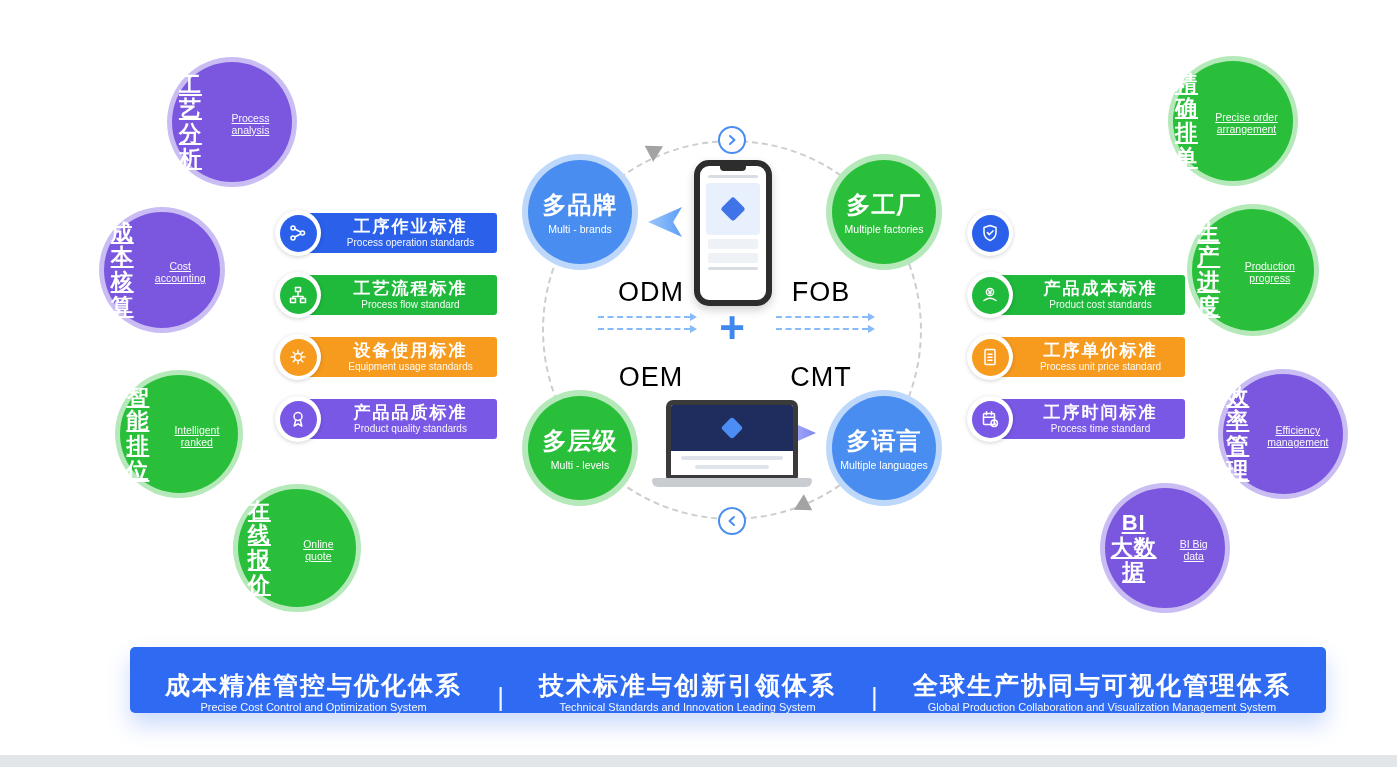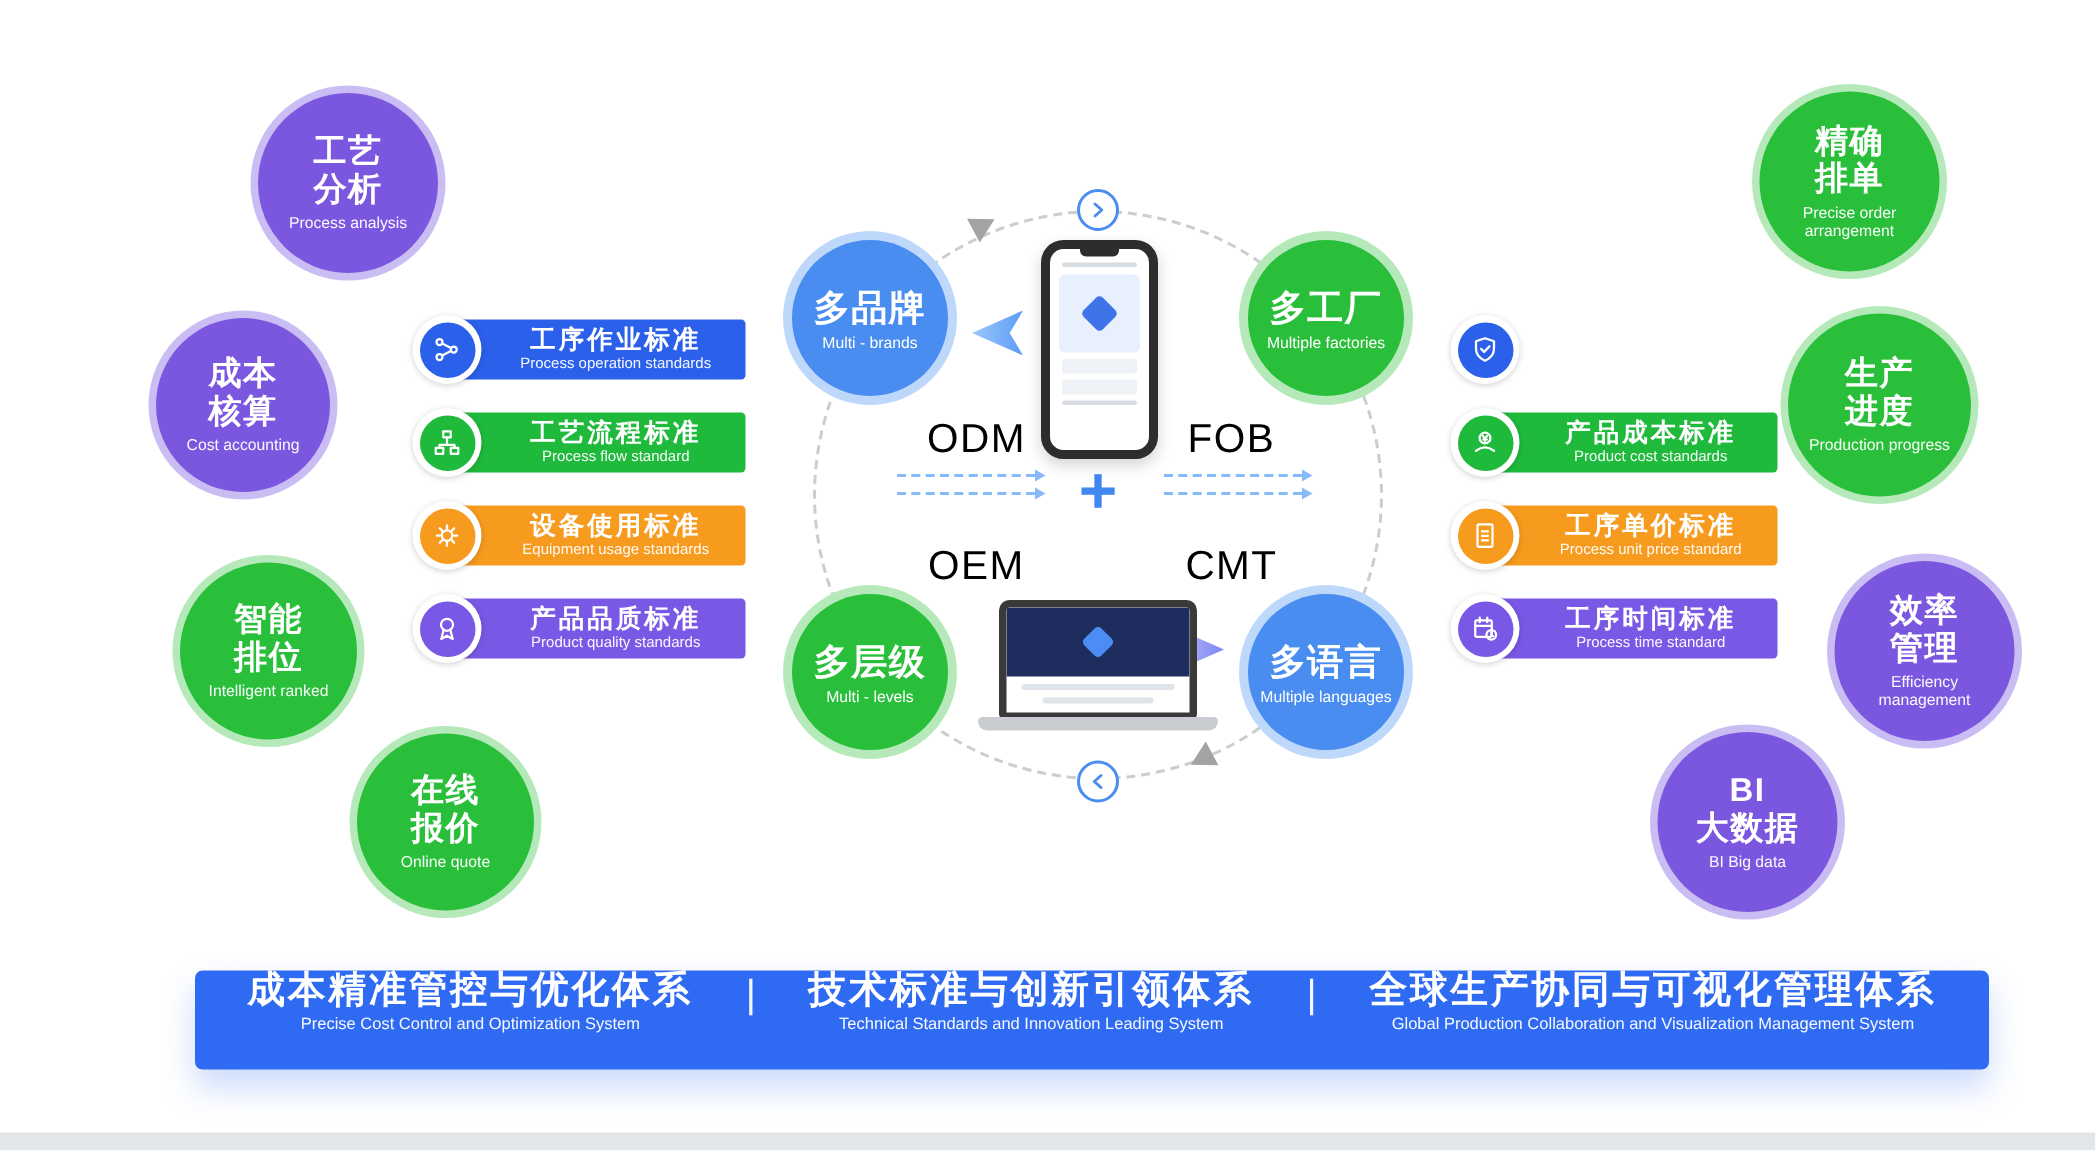--- a/index.html
+++ b/index.html
@@ -2,22 +2,22 @@
 <html><head>
 <meta charset="utf-8">
 <style>
   * { margin:0; padding:0; box-sizing:border-box; }
   body { background:#fff; font-family:"Liberation Sans", sans-serif; }
   .stage { position:relative; width:1397px; height:767px; background:#ffffff; overflow:hidden; }
 
   
   .bubble { position:absolute; border-radius:50%; background:var(--c);
             box-shadow:0 0 0 5px var(--ring);
-            display:flex; flex-direction:column; align-items:center; justify-content:center;
-            text-align:center; color:#fff; }
+            display:flex; flex-direction:row; align-items:center; justify-content:center;
+            text-align:center; color:#fff;text-decoration:underline; }
   .bubble .bt1 { font-size:22px; font-weight:bold; line-height:1.12; letter-spacing:1px; }
   .bubble .bsub { font-size:10.5px; margin-top:4px; line-height:1.15; padding:0 10px; opacity:.96; }
 
   
   .banner-row { position:absolute; height:46px; }
   .icon-wrap { position:absolute; left:0; top:50%; transform:translateY(-50%);
                width:46px; height:46px; background:#fff; border-radius:50%;
                display:flex; align-items:center; justify-content:center;
                box-shadow:0 1px 4px rgba(0,0,0,.18); z-index:2; }
   .icon-core { width:37px; height:37px; border-radius:50%; background:var(--c);
@@ -74,21 +74,21 @@
             border:5px solid #3a3a3a; border-radius:7px 7px 4px 4px; background:#fff; z-index:4; overflow:hidden; }
   .laptop .l-hero { height:46px; background:#1e2d5e; display:flex; align-items:center; justify-content:center; }
   .laptop .l-cube { width:16px; height:16px; background:#4b8df5; border-radius:3px; transform:rotate(45deg); }
   .laptop .l-line { height:4px; background:#dfe3ea; border-radius:2px; margin:5px 10px 0; }
   .laptop-base { position:absolute; left:652px; top:478px; width:160px; height:9px;
                  background:#c9cdd2; border-radius:3px 3px 6px 6px; z-index:4; }
 
   
   .bottom-banner { position:absolute; left:130px; top:647px; width:1196px; height:66px;
                    background:#2f6bf2; border-radius:5px; color:#fff;
-                   display:flex; align-items:flex-start; justify-content:space-evenly;
+                   display:flex; align-items:flex-end; justify-content:space-evenly;
                    box-shadow:0 12px 22px rgba(47,107,242,.25); z-index:6; }
   .bb-group { text-align:center; }
   .bb-group .t { font-size:25px; font-weight:bold; letter-spacing:2px; line-height:1.1; }
   .bb-group .s { font-size:11px; margin-top:2px; opacity:.95; }
   .bb-sep { font-size:26px; font-weight:300; opacity:.95; }
 
   .bottom-strip { position:absolute; left:0; bottom:0; width:100%; height:12px; background:#e2e6e9; }
 </style>
 </head>
 <body>

